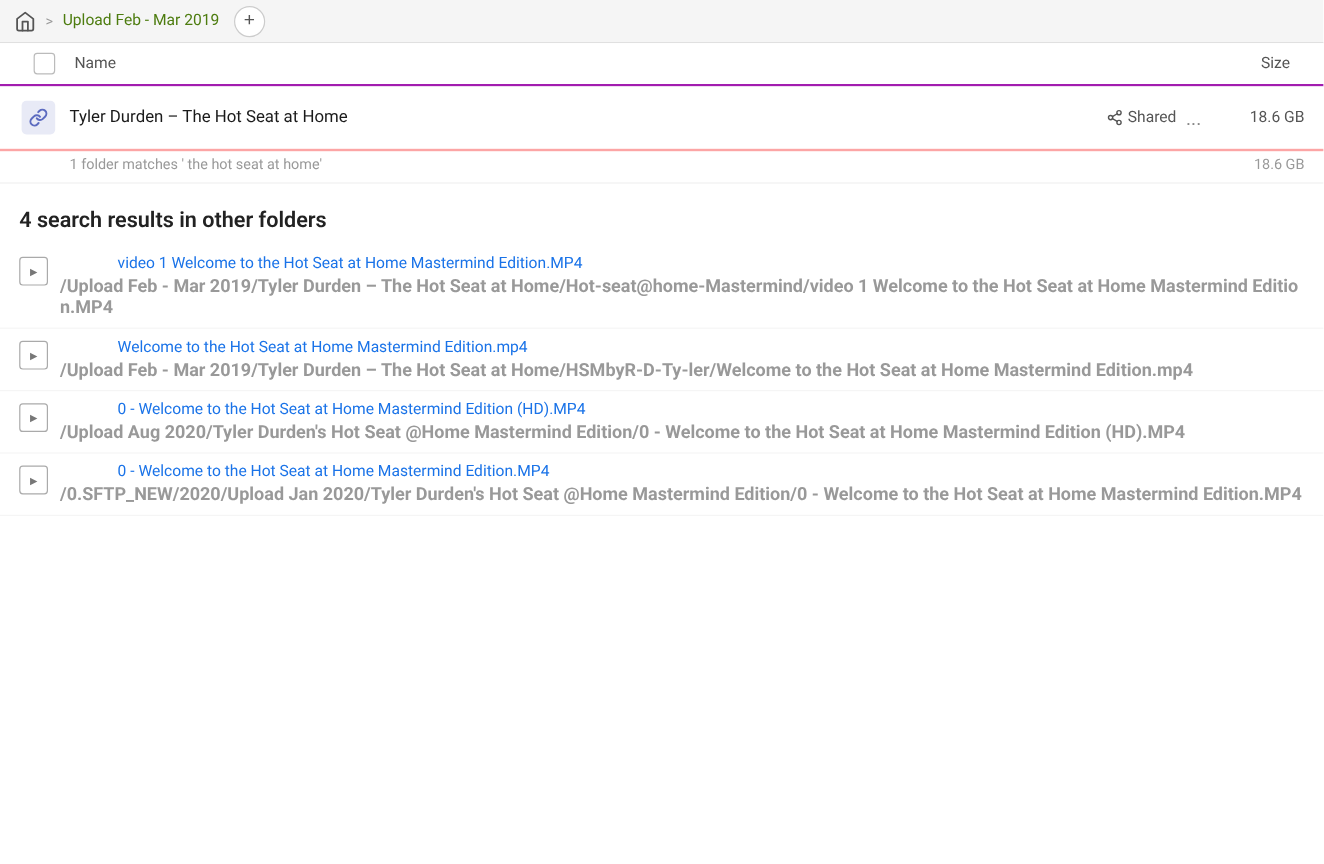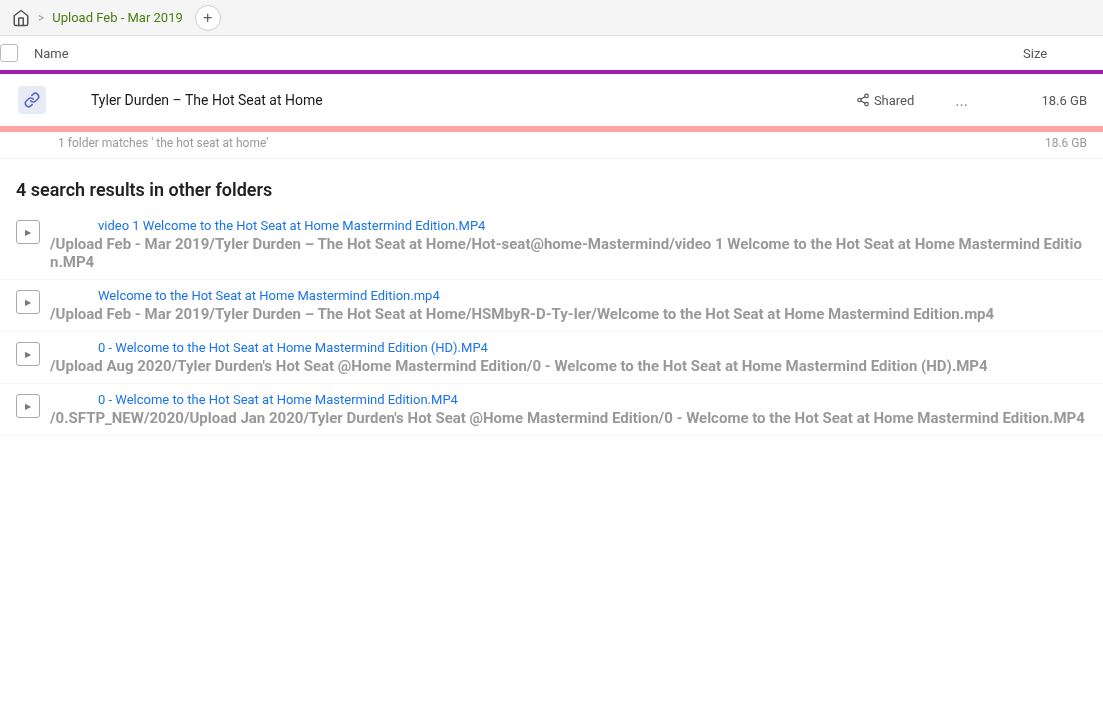--- a/index.html
+++ b/index.html
@@ -46,51 +46,51 @@
       align-items: center;
       justify-content: center;
       font-size: 16px;
       color: #555;
     }
 
     
     .col-header {
       display: flex;
       align-items: center;
-      padding: 8px 0;
-      border-bottom: 4px solid #a21caf;
+      padding: 8px 28px;
+      border-bottom: 2px solid #a21caf;
       background: #fff;
     }
     .col-header-checkbox {
       width: 18px;
       height: 18px;
       border: 1px solid #bbb;
       border-radius: 3px;
       margin-right: 16px;
       cursor: pointer;
     }
     .col-header-name {
       font-size: 13px;
       color: #555;
       flex: 1;
     }
     .col-header-size {
       font-size: 13px;
       color: #555;
       width: 80px;
+      text-align: right;
     }
 
     
     .folder-row {
       display: flex;
       align-items: center;
       padding: 10px 16px;
-      border-bottom: 6px solid #fca5a5;
-      background: #fff;
-      gap: 33px;
+      border-bottom: 2px solid #fca5a5;
+      background: #fff;
     }
     .folder-icon-wrap {
       width: 32px;
       height: 32px;
       display: flex;
       align-items: center;
       justify-content: center;
       margin-right: 10px;
       flex-shrink: 0;
     }

